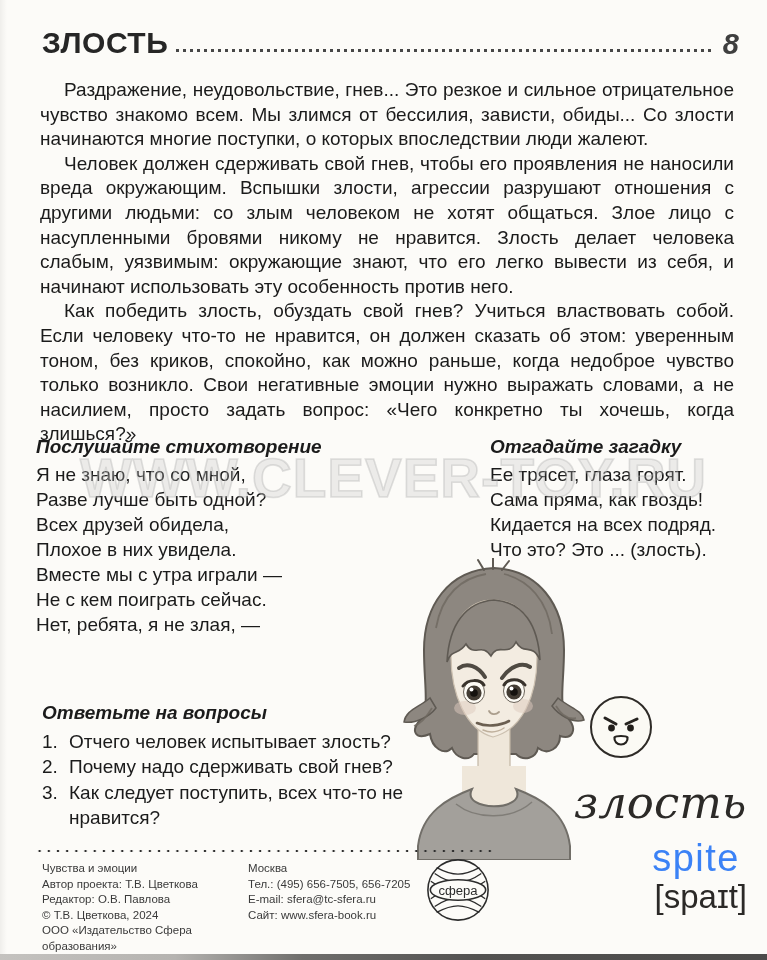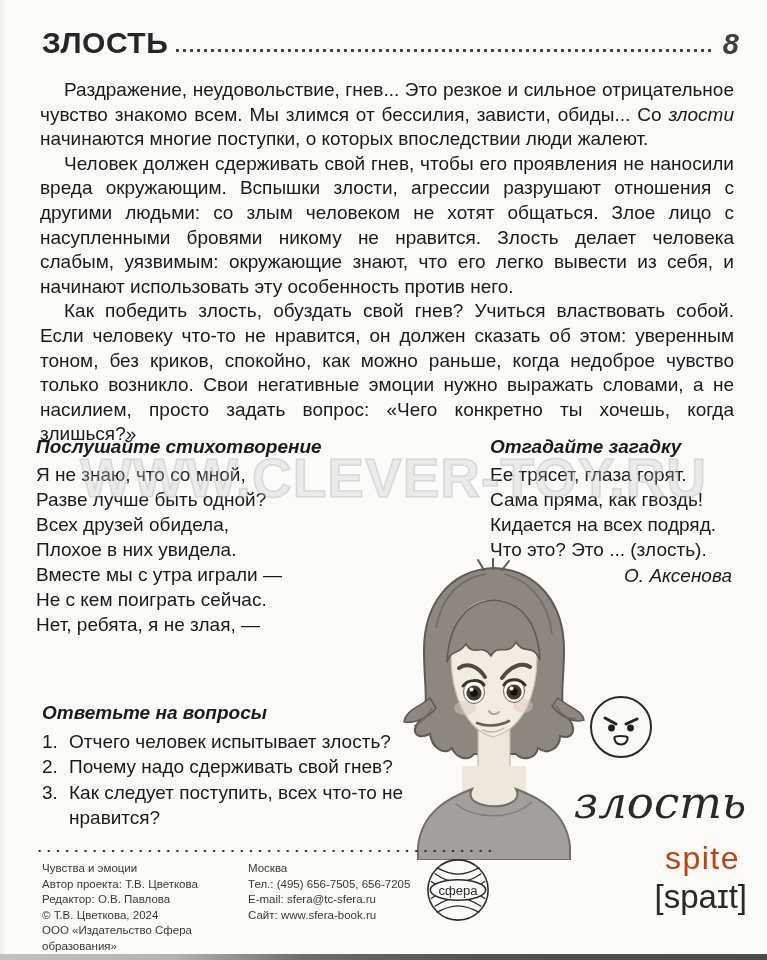--- a/index.html
+++ b/index.html
@@ -18,21 +18,21 @@
   
   .header{position:absolute;left:42px;top:26px;width:697px;display:flex;align-items:flex-end;}
   .title{font-size:30px;font-weight:700;letter-spacing:0.5px;color:#262626;line-height:34px;}
   .leader{flex:1;height:5px;margin:0 9px 7px 6px;
     background-image:radial-gradient(circle,#474747 1.6px,transparent 1.9px);
     background-size:7px 5px;background-repeat:repeat-x;background-position:left center;}
   .page-num{font-size:29px;font-style:italic;font-weight:600;color:#3f3f3f;line-height:32px;}
   
   .intro{position:absolute;left:40px;top:78px;width:694px;}
   .intro p{margin:0;font-size:19px;line-height:24.6px;text-align:justify;text-indent:24px;}
-  .intro .it{font-style:italic;}
+  .intro .it{}
   
   .poem{position:absolute;left:36px;top:434px;width:382px;font-size:19px;line-height:25px;}
   .riddle{position:absolute;left:490px;top:434px;width:250px;font-size:19px;line-height:25px;}
   .sec-heading{font-weight:700;font-style:italic;font-size:19px;margin:0 0 3px 0;}
   .vline{margin:0;}
   .riddle .author{font-style:italic;text-align:right;margin-top:1px;padding-right:8px;}
   .riddle .ans{}
   
   .questions{position:absolute;left:42px;top:700px;width:376px;font-size:19px;line-height:25.5px;}
   .q-row{display:flex;margin:0;}
@@ -41,21 +41,21 @@
   .watermark{position:absolute;left:80px;top:446px;width:620px;z-index:6;pointer-events:none;
     font-size:55px;font-weight:700;letter-spacing:1px;white-space:nowrap;
     color:rgba(195,195,195,0.28);-webkit-text-stroke:1.6px rgba(175,175,175,0.38);}
   
   .girl{position:absolute;left:396px;top:558px;width:196px;height:302px;}
   .emoji{position:absolute;left:588px;top:694px;width:66px;height:66px;}
   
   .vocab-ru{position:absolute;left:570px;top:776px;width:180px;text-align:center;
     font-family:"DejaVu Serif",serif;font-style:italic;font-size:45px;color:#2c2a28;line-height:54px;}
   .vocab-en{position:absolute;left:565px;top:838px;width:175px;text-align:right;
-    font-size:32px;font-weight:400;letter-spacing:1.5px;color:#c2410c;line-height:40px;}
+    font-size:38px;font-weight:400;letter-spacing:1.5px;color:#3b82f6;line-height:40px;}
   .vocab-tr{position:absolute;left:565px;top:878px;width:182px;text-align:right;
     font-family:Liberation Sans, sans-serif;font-size:33px;color:#2b2927;line-height:38px;}
   
   .footer-sep{position:absolute;left:35px;top:849px;width:458px;height:4px;
     background-image:radial-gradient(circle,#2f2f2f 1.3px,transparent 1.5px);
     background-size:9.2px 4px;background-repeat:repeat-x;background-position:left center;}
   .footer{position:absolute;left:42px;top:861px;width:470px;display:flex;font-size:11.5px;line-height:15.5px;color:#3a3a3a;}
   .f-col1{width:206px;flex:none;}
   .f-col2{width:172px;flex:none;}
   .f-bold{font-weight:400;}
@@ -91,21 +91,20 @@
     <p class="vline">Не с кем поиграть сейчас.</p>
     <p class="vline">Нет, ребята, я не злая, —</p>
   </div>
 
   <div class="riddle">
     <p class="sec-heading">Отгадайте загадку</p>
     <p class="vline">Ее трясет, глаза горят.</p>
     <p class="vline">Сама пряма, как гвоздь!</p>
     <p class="vline">Кидается на всех подряд.</p>
     <p class="vline"><span>Что это? Это ... </span><span class="ans">(злость).</span></p>
-    <p class="author">О. Аксенова</p>
   </div>
 
   <svg class="girl" viewBox="0 0 196 302" xmlns="http://www.w3.org/2000/svg">
 
     <path d="M98,10 C52,12 28,48 28,92 C28,128 34,150 24,162 C14,174 20,182 34,176 C36,190 48,198 56,190 C60,200 72,204 78,196 L120,196 C128,204 140,200 142,190 C152,198 164,190 164,178 C176,182 182,172 172,160 C162,148 168,126 168,92 C168,46 142,12 98,10 Z" fill="#8d8780" stroke="#5f5a53" stroke-width="2"></path>
 
     <path d="M34,140 C22,150 10,152 8,164 C20,166 34,158 40,150 Z" fill="#8d8780" stroke="#5f5a53" stroke-width="1.5"></path>
     <path d="M162,140 C174,150 186,152 188,162 C176,166 162,156 156,148 Z" fill="#8d8780" stroke="#5f5a53" stroke-width="1.5"></path>
 
     <path d="M88,12 L82,2 M97,11 L97,0 M106,12 L113,3" stroke="#5f5a53" stroke-width="2" fill="none" stroke-linecap="round"></path>

